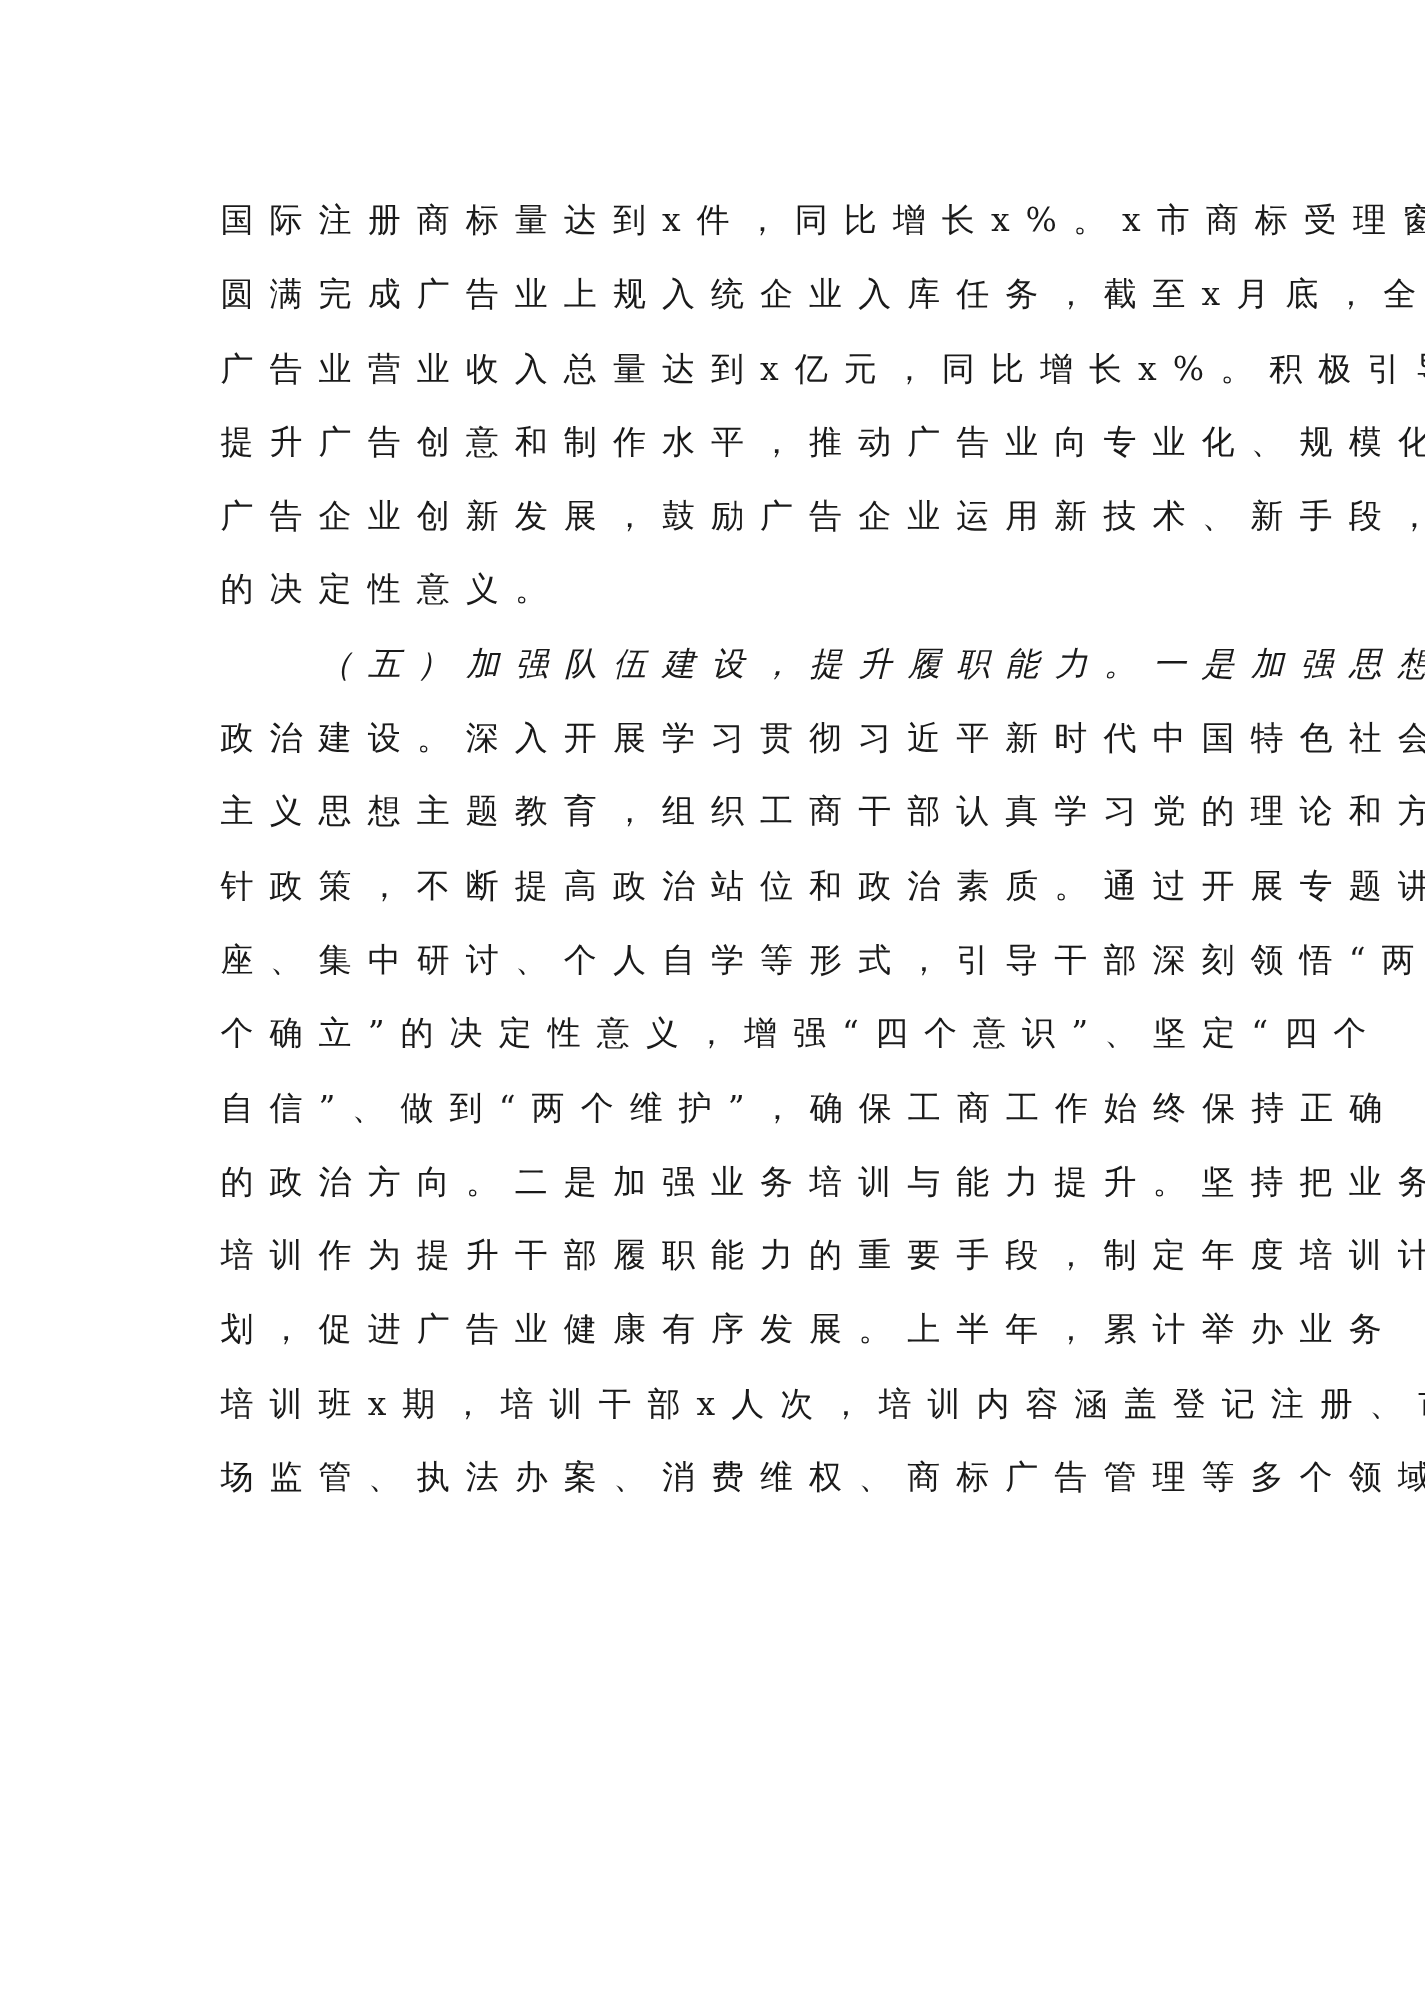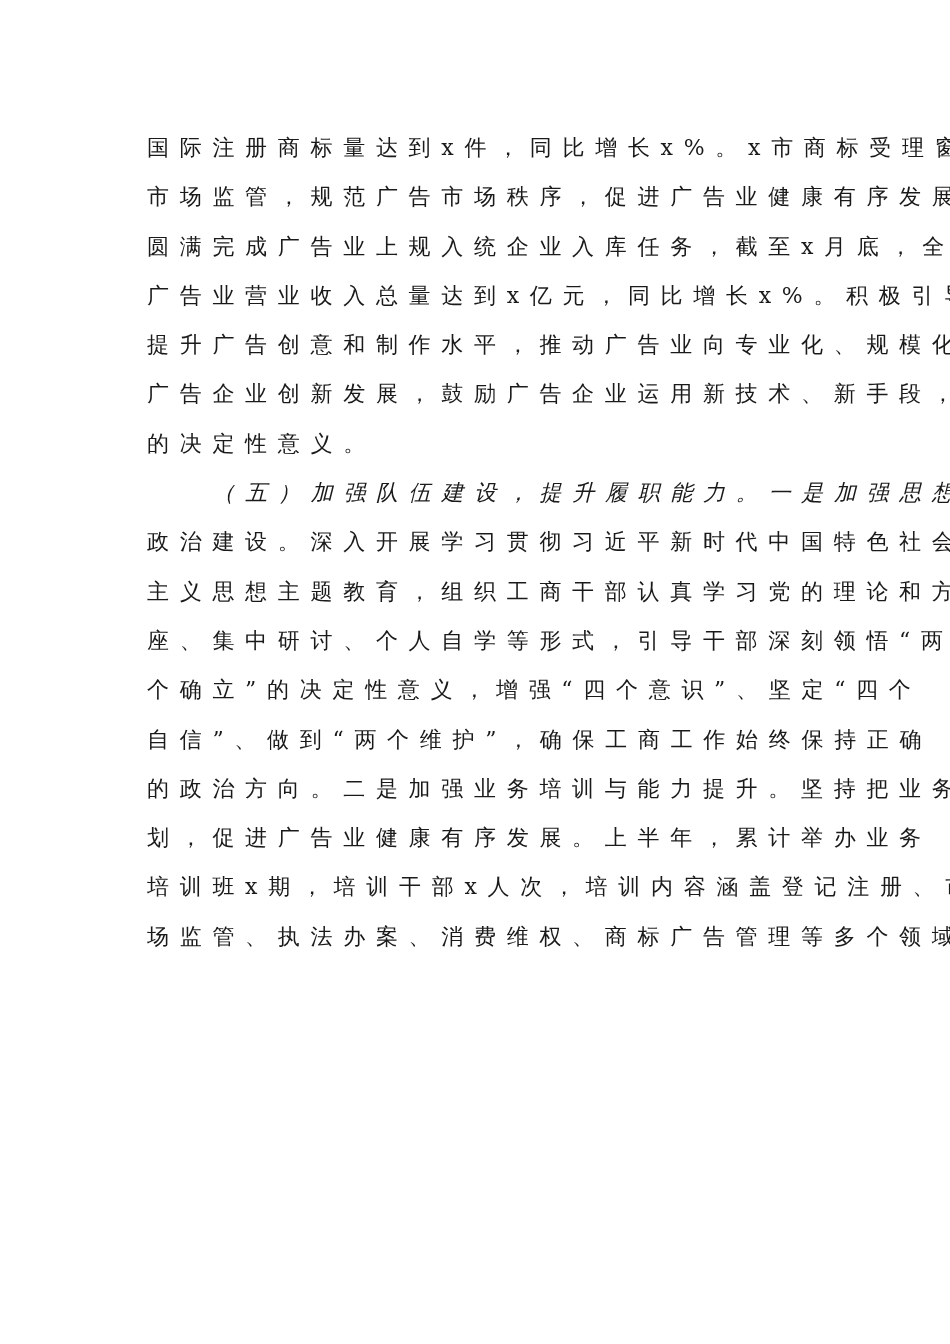--- a/index.html
+++ b/index.html
@@ -18,32 +18,33 @@
     white-space: nowrap;
   }
   .indent { padding-left: 65.6px; font-style: italic; }
 </style>
 </head>
 <body>
 
 <div class="page">
   <div>
     <span class="line">国际注册商标量达到x件，同比增长x%。x市商标受理窗</span>
-    <span class="line">市场监管，规范广告市场秩序，促进广告业健康有序发展</span>
     <span class="line">圆满完成广告业上规入统企业入库任务，截至x月底，全市</span>
     <span class="line">广告业营业收入总量达到x亿元，同比增长x%。积极引导</span>
     <span class="line">提升广告创意和制作水平，推动广告业向专业化、规模化</span>
     <span class="line">广告企业创新发展，鼓励广告企业运用新技术、新手段，</span>
     <span class="line">的决定性意义。</span>
   </div>
   <div>
     <span class="line indent">（五）加强队伍建设，提升履职能力。一是加强思想</span>
     <span class="line">政治建设。深入开展学习贯彻习近平新时代中国特色社会</span>
     <span class="line">主义思想主题教育，组织工商干部认真学习党的理论和方</span>
+    <span class="line">针政策，不断提高政治站位和政治素质。通过开展专题讲</span>
     <span class="line">座、集中研讨、个人自学等形式，引导干部深刻领悟“两</span>
     <span class="line">个确立”的决定性意义，增强“四个意识”、坚定“四个</span>
     <span class="line">自信”、做到“两个维护”，确保工商工作始终保持正确</span>
     <span class="line">的政治方向。二是加强业务培训与能力提升。坚持把业务</span>
+    <span class="line">培训作为提升干部履职能力的重要手段，制定年度培训计</span>
     <span class="line">划，促进广告业健康有序发展。上半年，累计举办业务</span>
     <span class="line">培训班x期，培训干部x人次，培训内容涵盖登记注册、市</span>
     <span class="line">场监管、执法办案、消费维权、商标广告管理等多个领域</span>
   </div>
 </div>
 
 </body></html>

